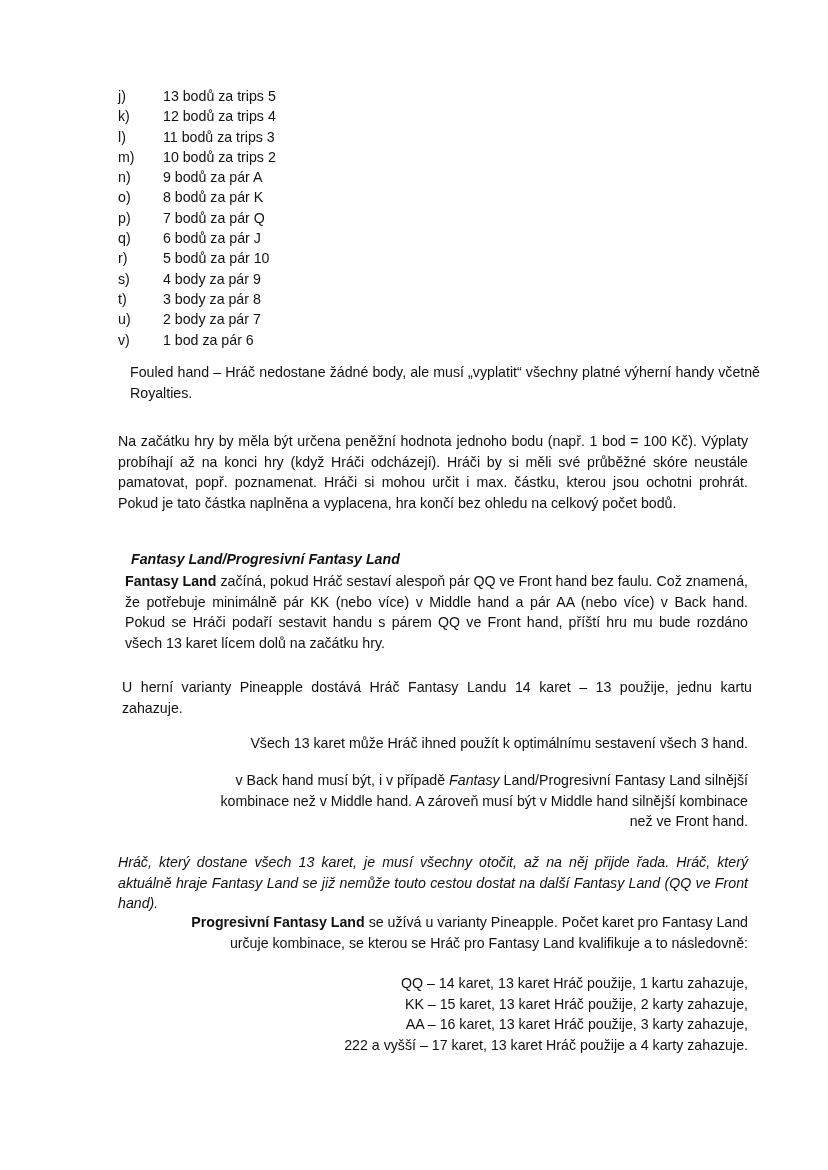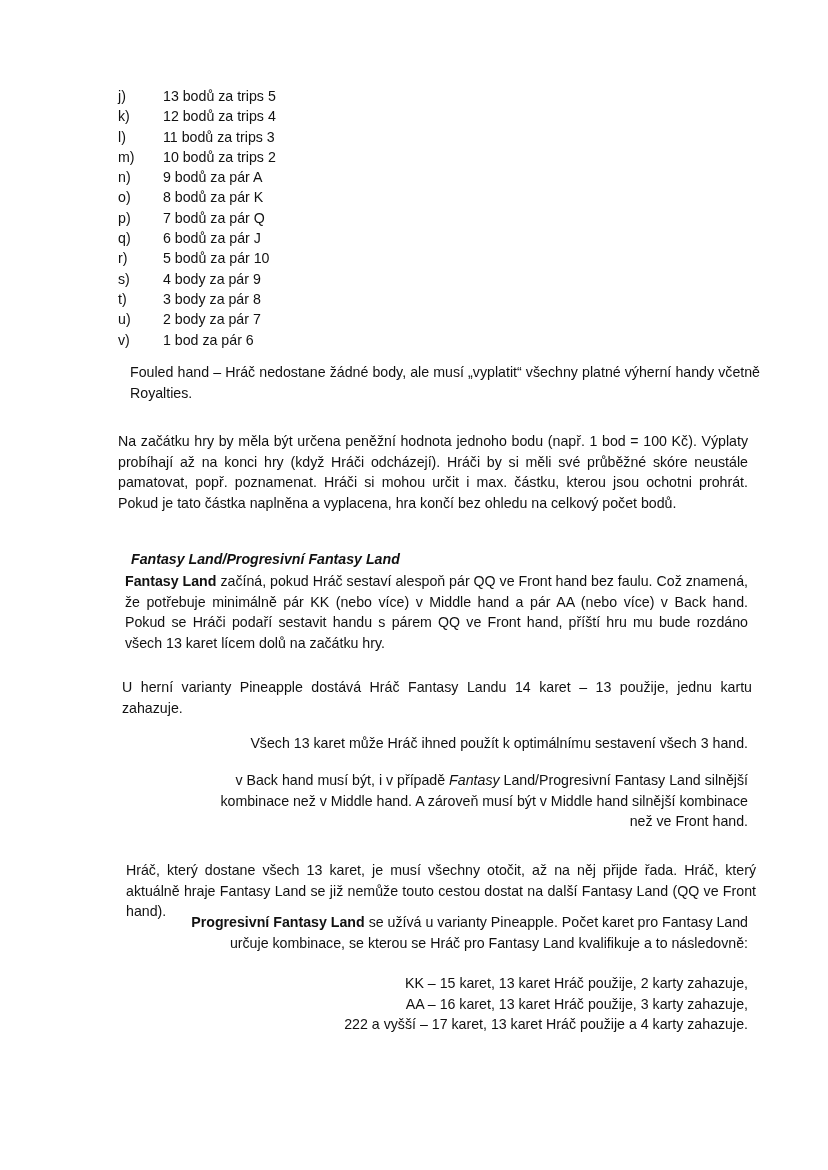--- a/index.html
+++ b/index.html
@@ -91,26 +91,27 @@
   <p class="para" style="top:673px; margin:4px;">U herní varianty Pineapple dostává Hráč Fantasy Landu 14 karet – 13 použije, jednu kartu zahazuje.</p>
 
   <p class="para left" style="top:733px; margin:0;">Všech 13 karet může Hráč ihned použít k optimálnímu sestavení všech 3 hand.</p>
 
   <div class="para left lines" style="top:770px;">
     <span class="line"><span>v Back hand musí být, i v případě </span><span class="ital">Fantasy</span><span> Land/Progresivní Fantasy Land silnější</span></span>
     <span class="line">kombinace než v Middle hand. A zároveň musí být v Middle hand silnější kombinace</span>
     <span class="line">než ve Front hand.</span>
   </div>
 
-  <p class="para" style="top:852px; margin:8px;">Hráč, který dostane všech 13 karet, je musí všechny otočit, až na něj přijde řada. Hráč, který aktuálně hraje Fantasy Land se již nemůže touto cestou dostat na další Fantasy Land (QQ ve Front hand).</p>
+  <p class="para" style="top:852px; margin:0;font-style:italic;">Hráč, který dostane všech 13 karet, je musí všechny otočit, až na něj přijde řada. Hráč, který aktuálně hraje Fantasy Land se již nemůže touto cestou dostat na další Fantasy Land (QQ ve Front hand).</p>
 
   <div class="para left lines" style="top:912px;">
     <span class="line"><span class="bold">Progresivní Fantasy Land</span><span> se užívá u varianty Pineapple. Počet karet pro Fantasy Land</span></span>
     <span class="line">určuje kombinace, se kterou se Hráč pro Fantasy Land kvalifikuje a to následovně:</span>
   </div>
 
   <div class="para left lines" style="top:973px;">
+    <span class="line">QQ – 14 karet, 13 karet Hráč použije, 1 kartu zahazuje,</span>
     <span class="line">KK – 15 karet, 13 karet Hráč použije, 2 karty zahazuje,</span>
     <span class="line">AA – 16 karet, 13 karet Hráč použije, 3 karty zahazuje,</span>
     <span class="line">222 a vyšší – 17 karet, 13 karet Hráč použije a 4 karty zahazuje.</span>
   </div>
 
 </div>
 
 </body></html>

